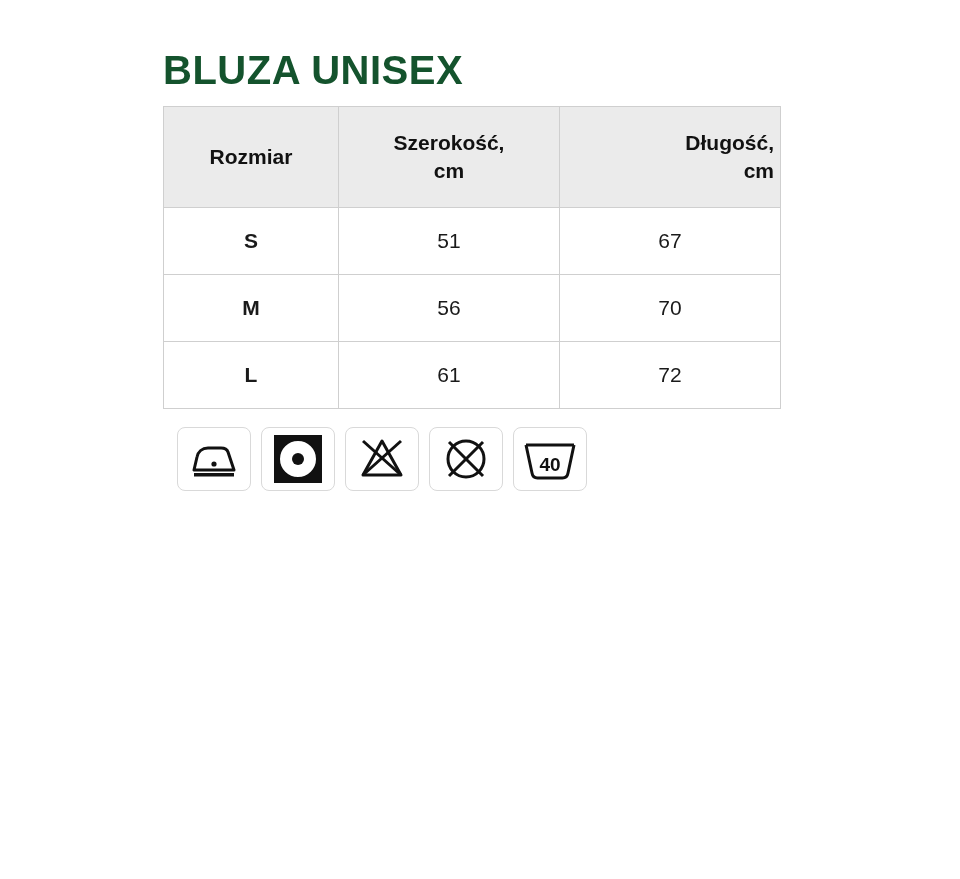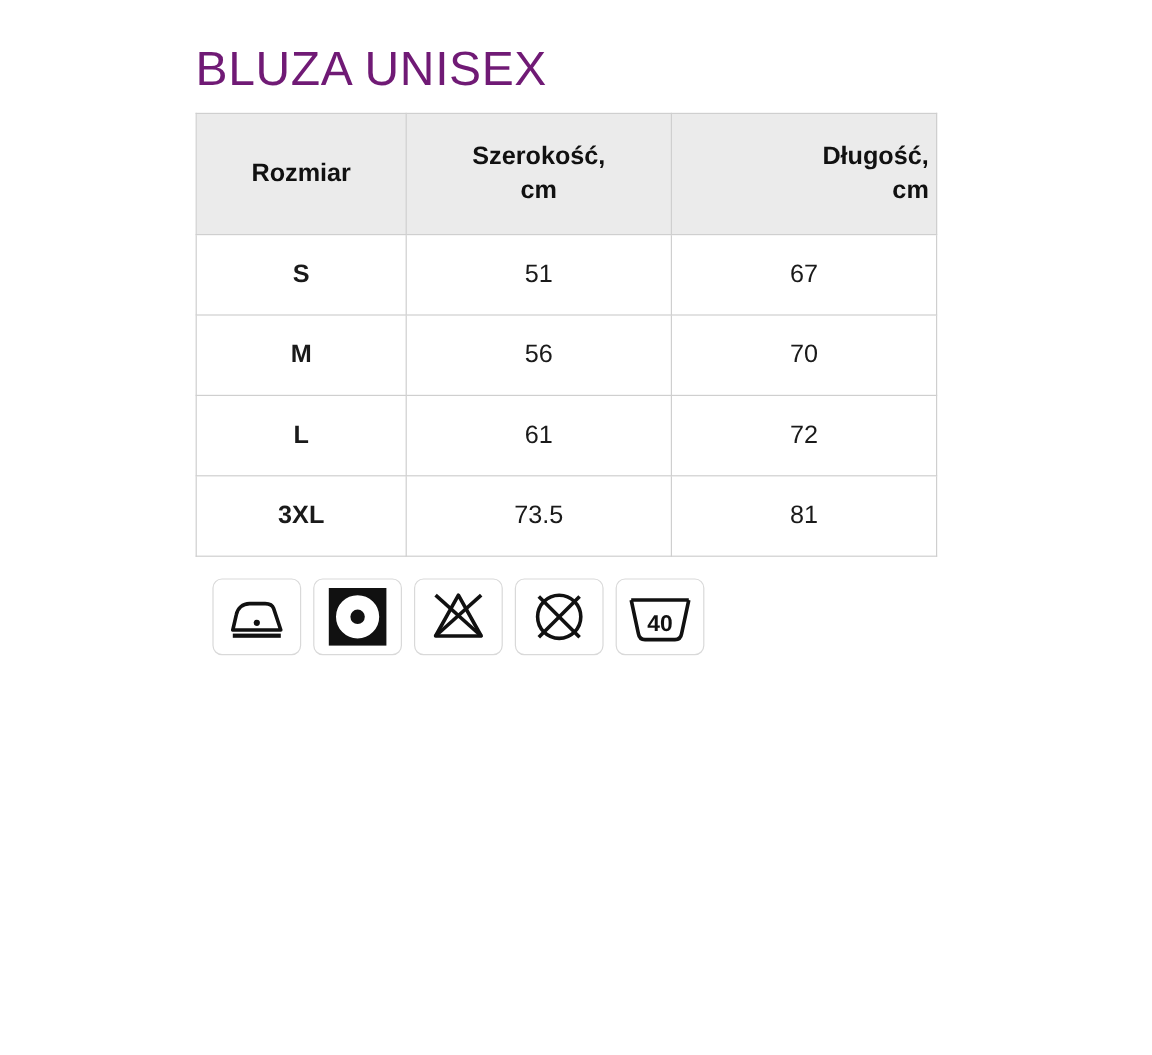--- a/index.html
+++ b/index.html
@@ -16,24 +16,24 @@
     overflow: hidden;
   }
   .page {
     position: absolute;
     left: 163px;
     top: 36px;
     width: 620px;
   }
   .title {
     font-size: 40px;
-    font-weight: normal;
+    font-weight: bold;
     letter-spacing: 0.5px;
-    margin: 0 0 14px 0;
-    color: #701a75;
+    margin: 12px 0 14px 0;
+    color: #14532d;
     line-height: 1.1;
   }
   table.size-table {
     border-collapse: collapse;
     width: 578px;
     table-layout: fixed;
   }
   table.size-table th,
   table.size-table td {
     border: 1px solid #cfcfcf;
@@ -112,25 +112,20 @@
       <tr>
         <td class="size-cell">M</td>
         <td>56</td>
         <td>70</td>
       </tr>
       <tr>
         <td class="size-cell">L</td>
         <td>61</td>
         <td>72</td>
       </tr>
-      <tr>
-        <td class="size-cell">3XL</td>
-        <td>73.5</td>
-        <td>81</td>
-      </tr>
     </tbody>
   </table>
 
   <div class="care-row">
 
     <div class="care-icon">
       <svg width="52" height="52" viewBox="0 0 52 52" aria-hidden="true">
         <path d="M6 37 H46 L40 19 C39 16 36 15 33 15 H20 C14 15 10 19 9 24 Z" fill="none" stroke="#111111" stroke-width="3" stroke-linejoin="round"></path>
         <circle cx="26" cy="31" r="2.6" fill="#111111"></circle>
         <rect x="6" y="40" width="40" height="3.5" fill="#111111"></rect>

